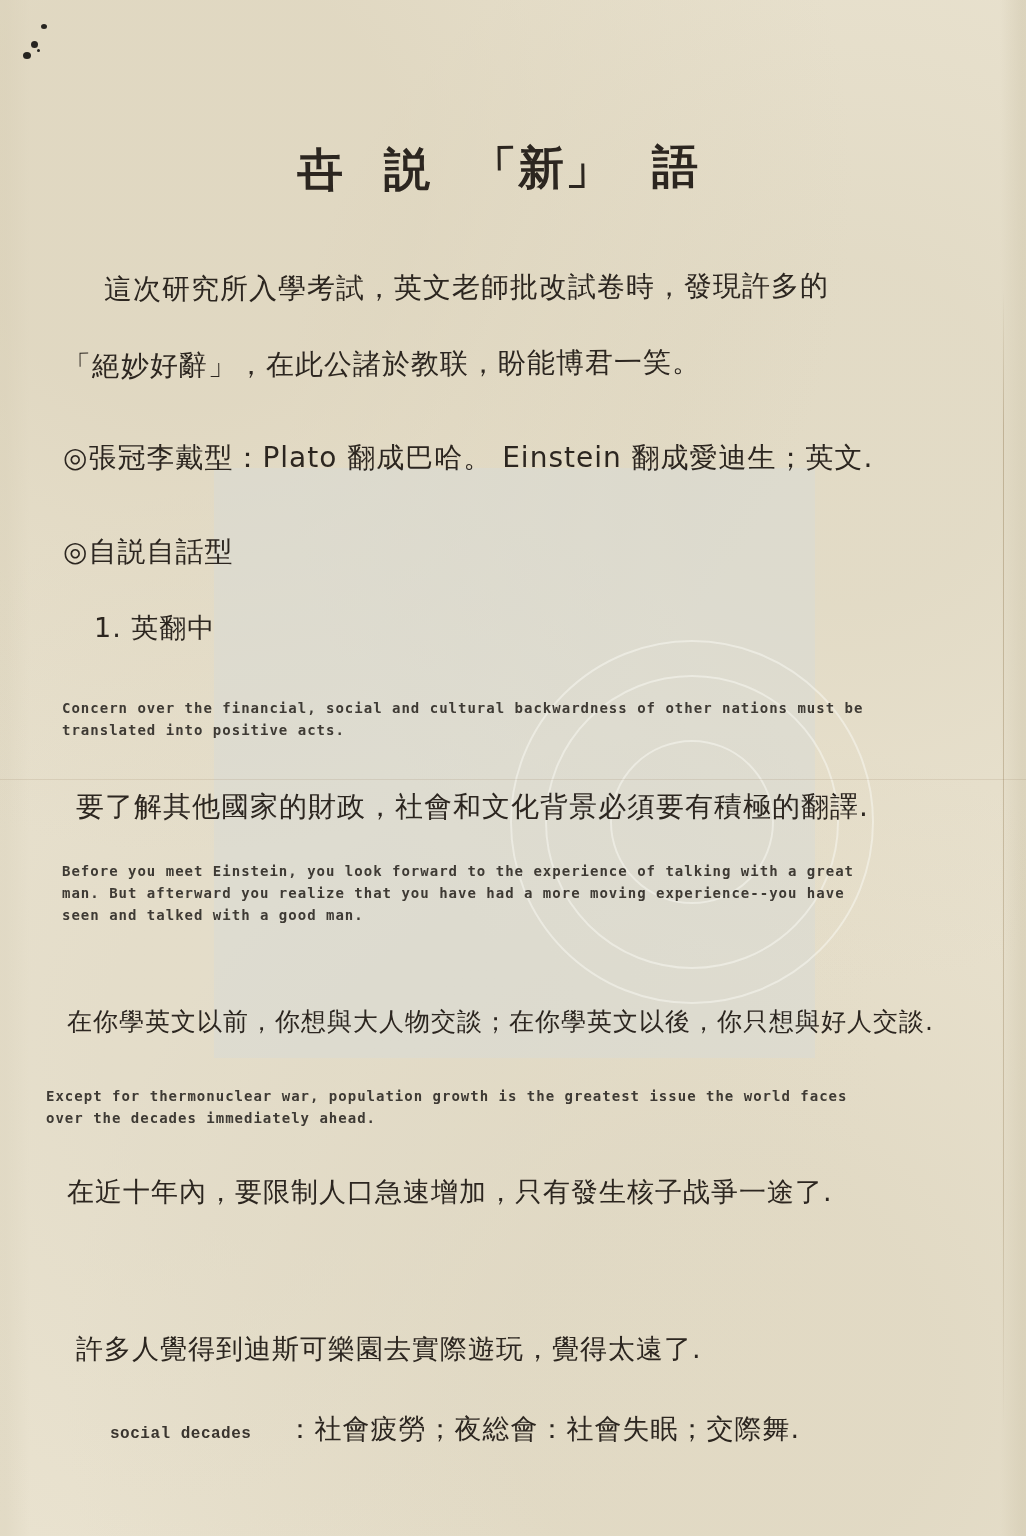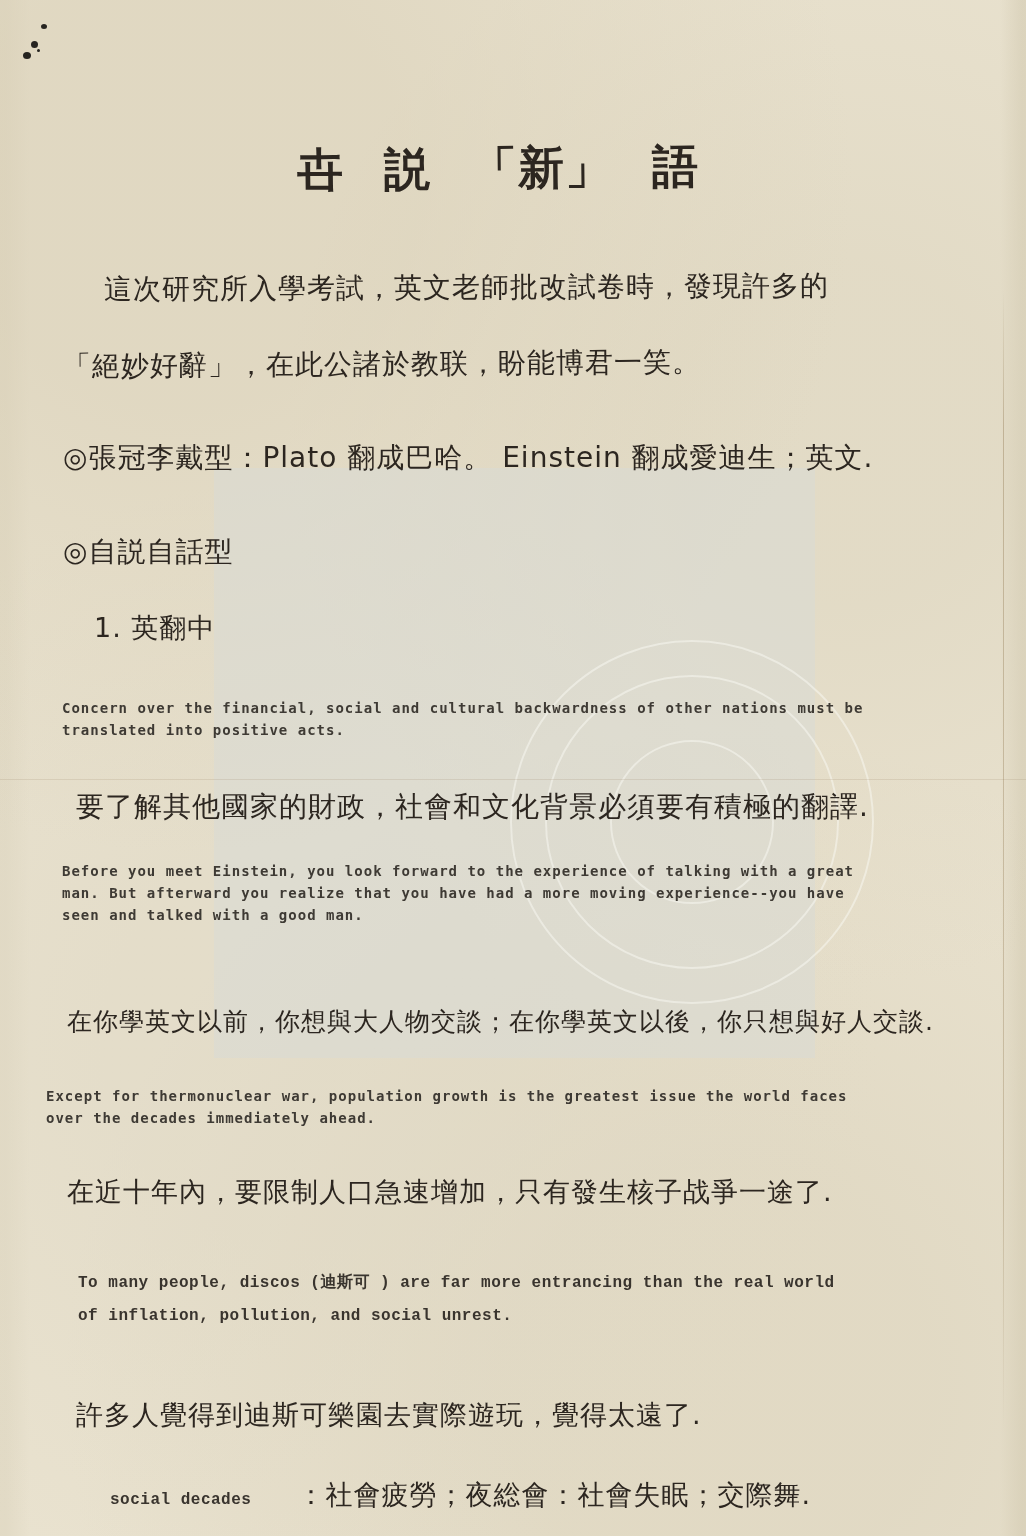--- a/index.html
+++ b/index.html
@@ -103,22 +103,20 @@
 
   <div class="abs z typed-sans" style="left:62px;top:528px;width:950px;">Before you meet Einstein, you look forward to the experience of talking with a great
 man.  But afterward you realize that you have had a more moving experience--you have
 seen and talked with a good man.</div>
   <div class="abs z hand" style="left:67px;top:607px;font-size:25px;">在你學英文以前，你想與大人物交談；在你學英文以後，你只想與好人交談.</div>
 
   <div class="abs z typed-sans" style="left:46px;top:654px;width:950px;">Except for thermonuclear war, population growth is the greatest issue the world faces
 over the decades immediately ahead.</div>
   <div class="abs z hand" style="left:67px;top:699px;font-size:27px;">在近十年內，要限制人口急速增加，只有發生核子战爭一途了.</div>
 
-  <div class="abs z typed-serif" style="left:78px;top:756px;width:900px;line-height:33px;">To many people, discos (迪斯可 ) are far more entrancing than the real world
-of inflation, pollution, and social unrest.</div>
   <div class="abs z hand" style="left:76px;top:820px;font-size:27px;">許多人覺得到迪斯可樂園去實際遊玩，覺得太遠了.</div>
 
   <div class="abs z mixline" style="left:110px;top:864px;">
     <span class="typed-serif" style="font-size:16px;">social decades</span>
-    <span class="hand" style="font-size:27px;margin-left:46px;">：社會疲勞；夜総會：社會失眠；交際舞.</span>
+    <span class="hand" style="font-size:27px;margin-left:35px;">：社會疲勞；夜総會：社會失眠；交際舞.</span>
   </div>
 
 </div>
 
 </body></html>

